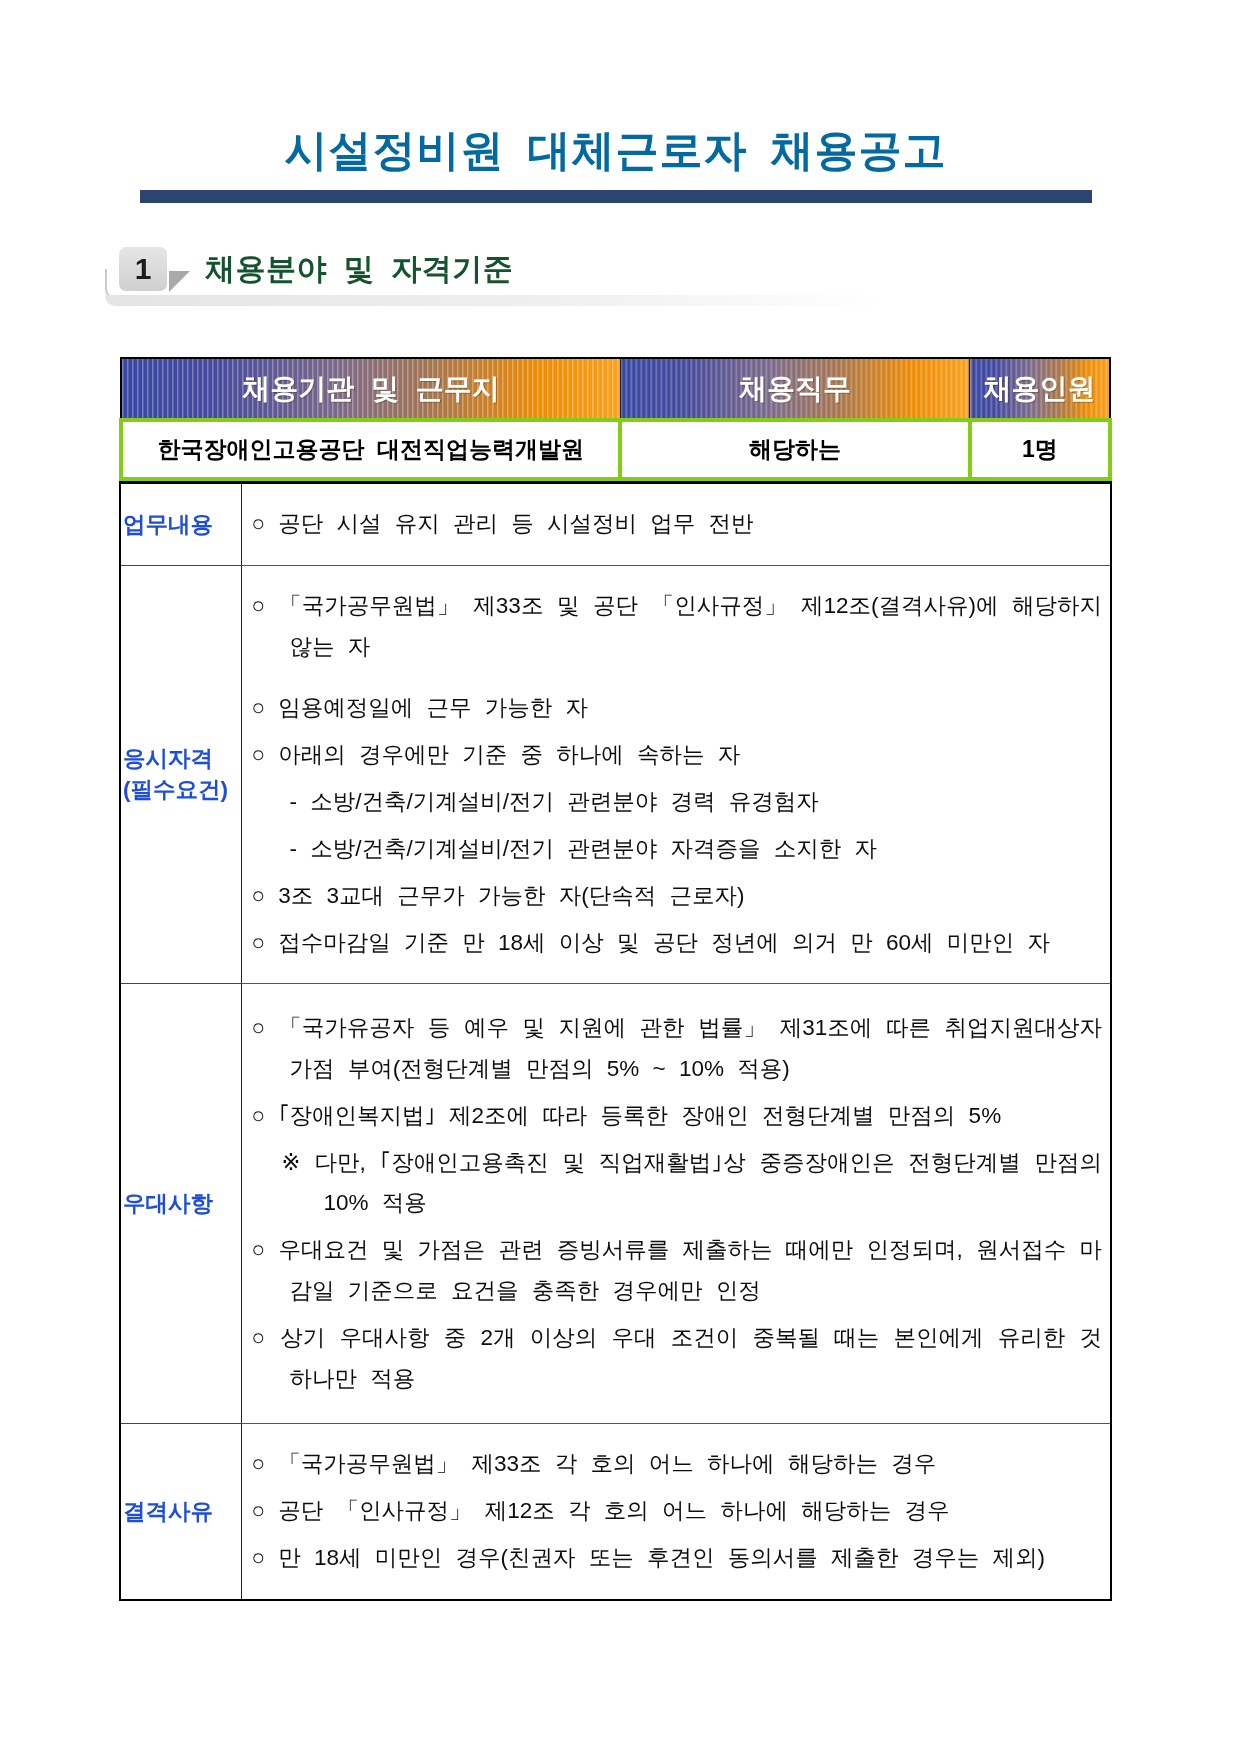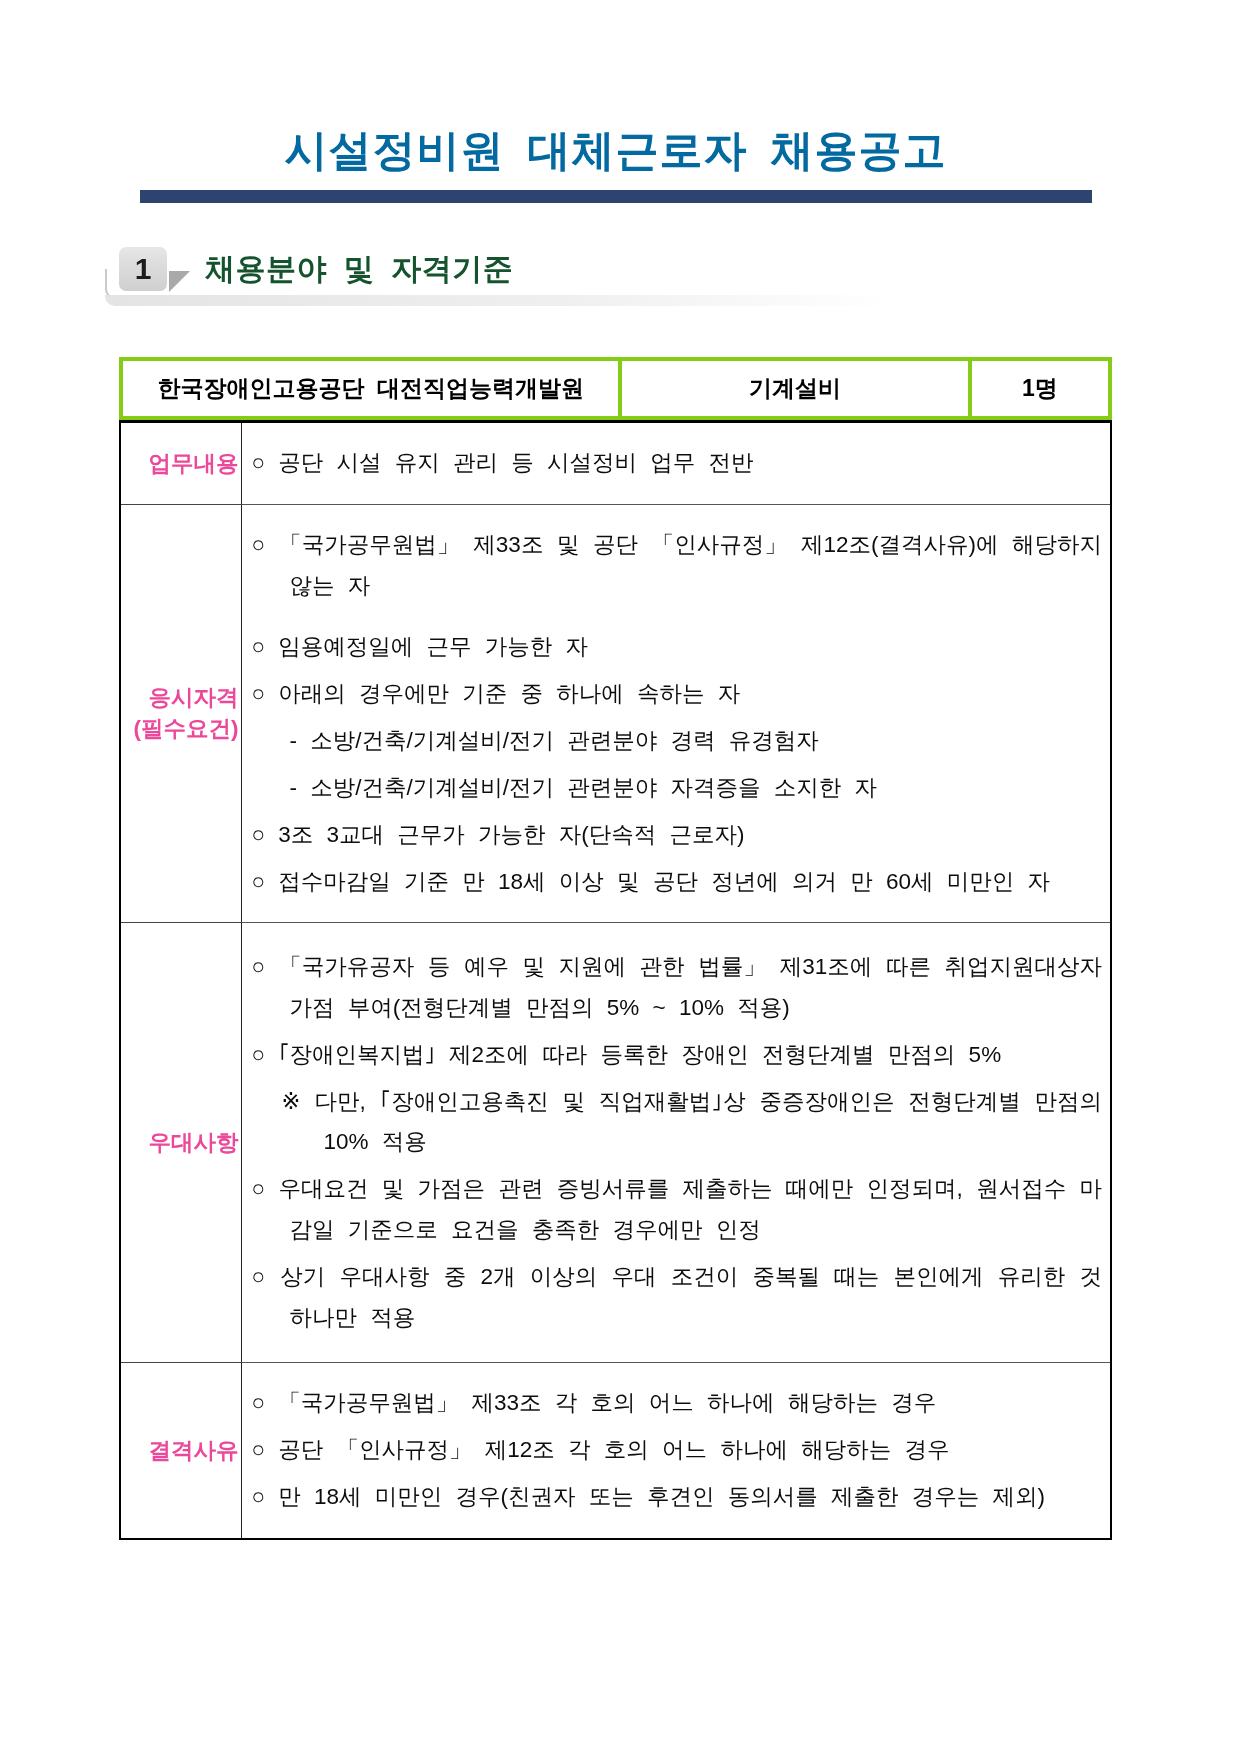--- a/index.html
+++ b/index.html
@@ -95,22 +95,22 @@
   }
   col.c1 { width: 50.5%; } col.c2 { width: 35.3%; } col.c3 { width: 14.2%; }
   col.cl { width: 121px; } col.cr { width: 870px; }
 
   table.detail th.grad.sm { height: 41px; font-size: 25px; border: 1px solid #222; }
 
   table.detail th.rowlabel {
     border: 1px solid #444;
     border-right: 1px solid #222;
     background: #fff;
-    text-align: right; vertical-align: middle;
-    font-size: 22.5px; font-weight: 800; color: #ec4899;
+    text-align: left; vertical-align: middle;
+    font-size: 22.5px; font-weight: 800; color: #1d4ed8;
     padding: 4px 2px;
   }
   table.detail td.content {
     border: 1px solid #555;
     vertical-align: middle;
     padding: 14px 8px 14px 10px;
     font-size: 22.5px;
     color: #0d0d0d;
     text-align: justify;
     word-spacing: 7px;
@@ -144,23 +144,28 @@
       <div class="section-underline"></div>
     </div>
 
     <table class="tbl recruit">
       <colgroup>
           <col class="c1">
           <col class="c2">
           <col class="c3">
         </colgroup>
       <tbody>
+          <tr>
+        <th class="grad">채용기관 및 근무지</th>
+        <th class="grad">채용직무</th>
+        <th class="grad">채용인원</th>
+      </tr>
       <tr>
         <td class="val">한국장애인고용공단 대전직업능력개발원</td>
-        <td class="val">기계설비</td>
+        <td class="val">해당하는</td>
         <td class="val">1명</td>
       </tr>
     </tbody>
       </table>
 
     <table class="tbl detail">
       <colgroup>
           <col class="cl">
           <col class="cr">
         </colgroup>

